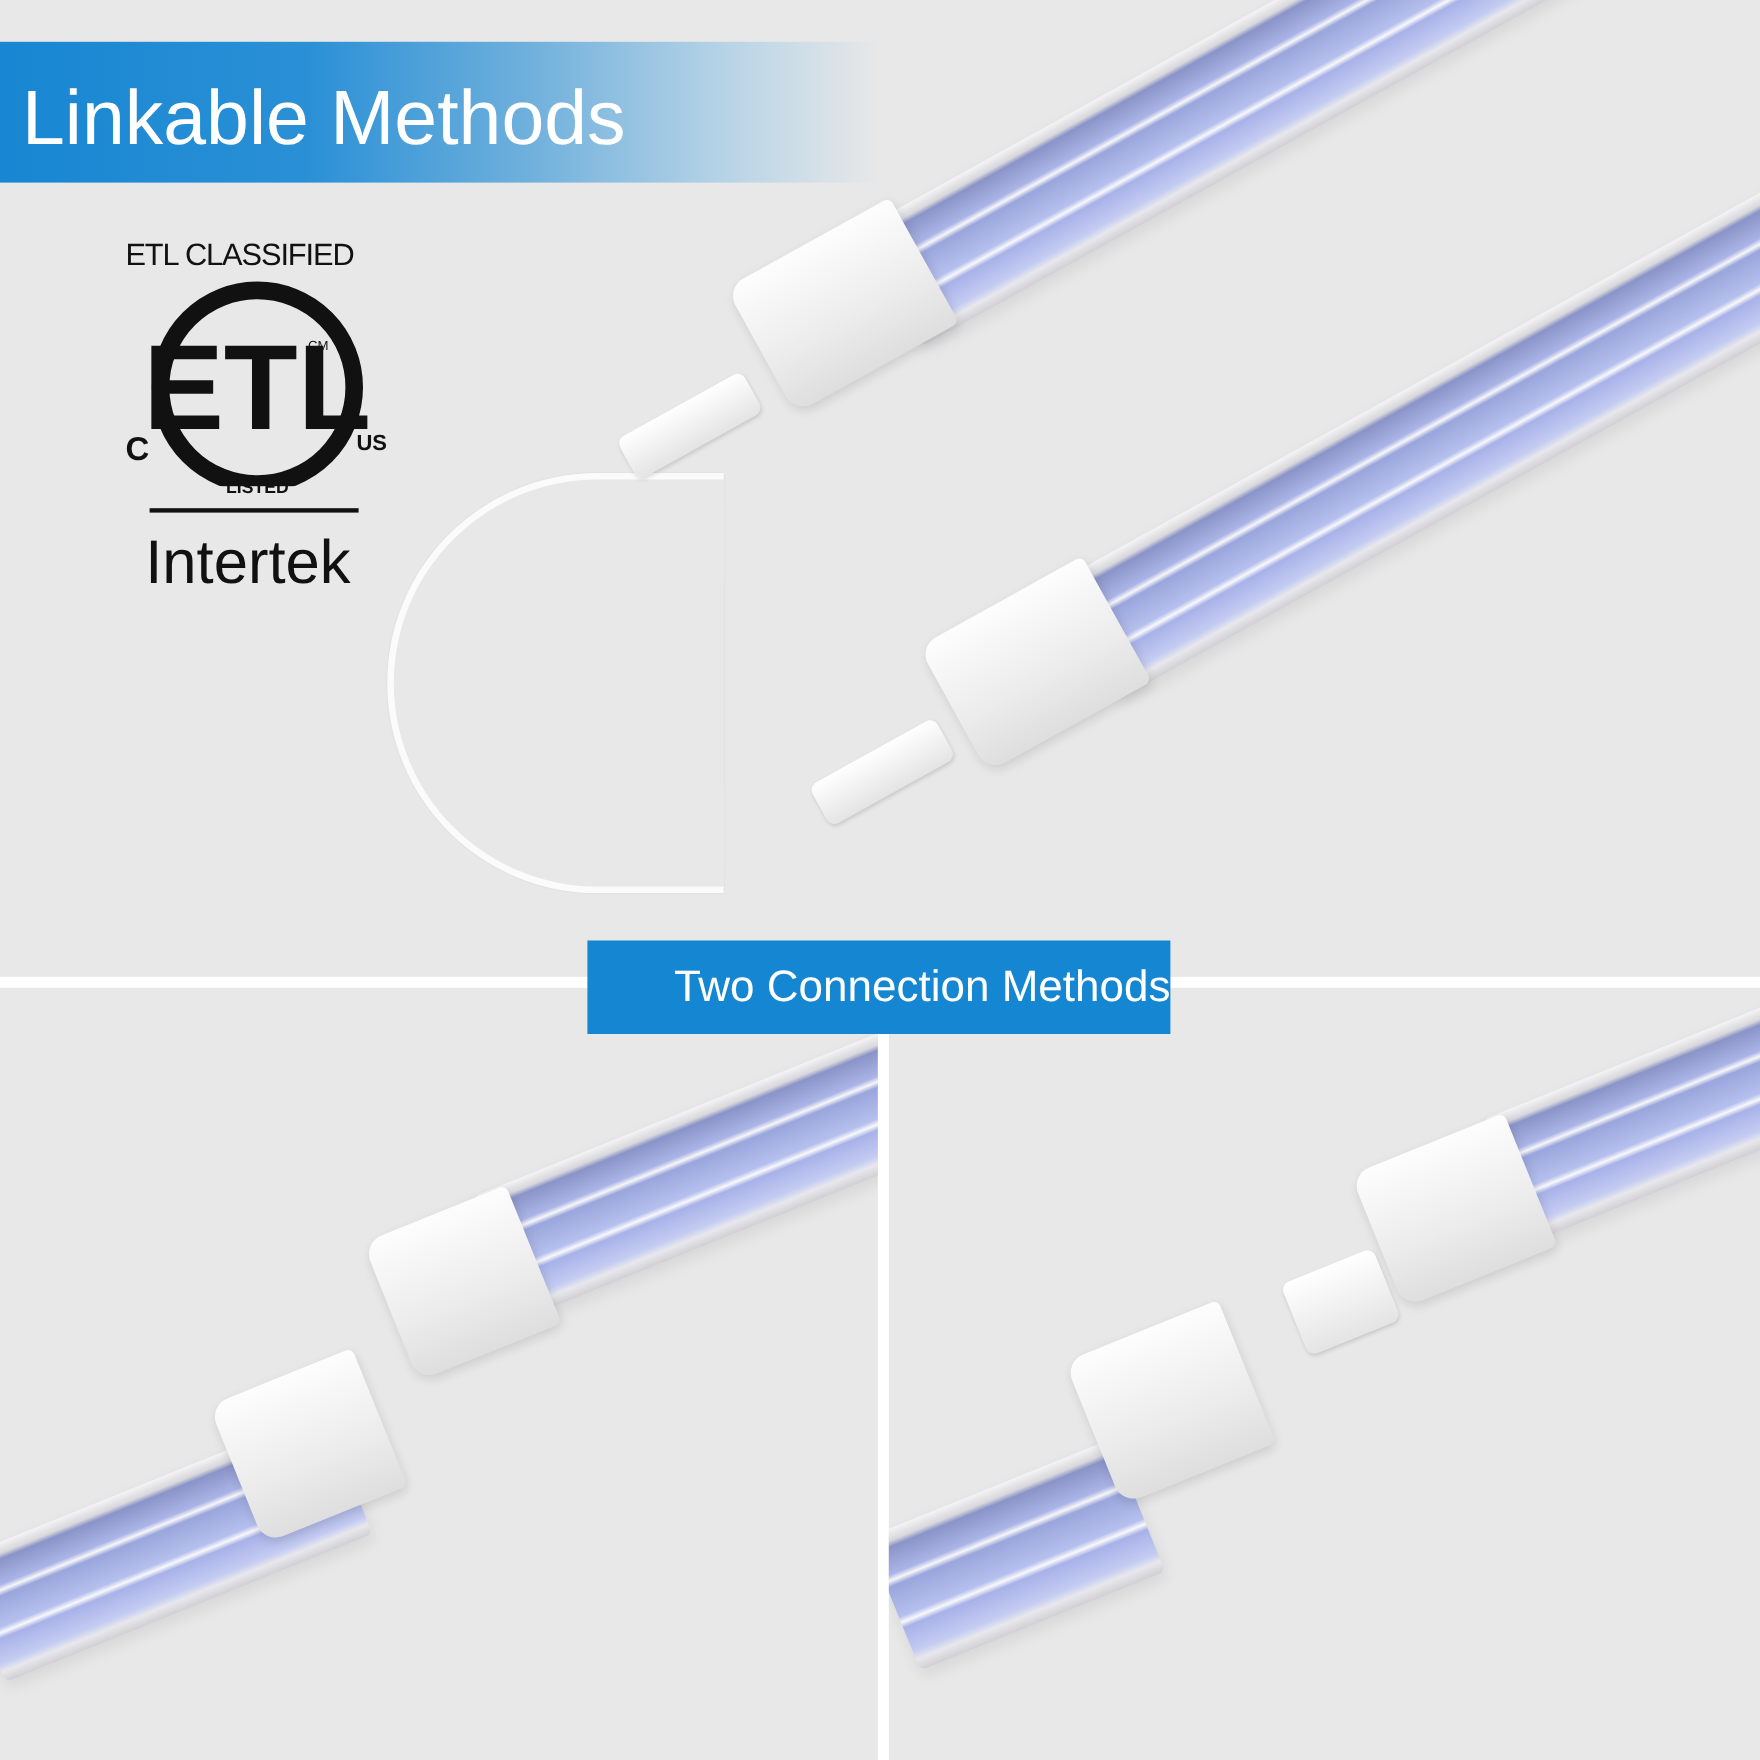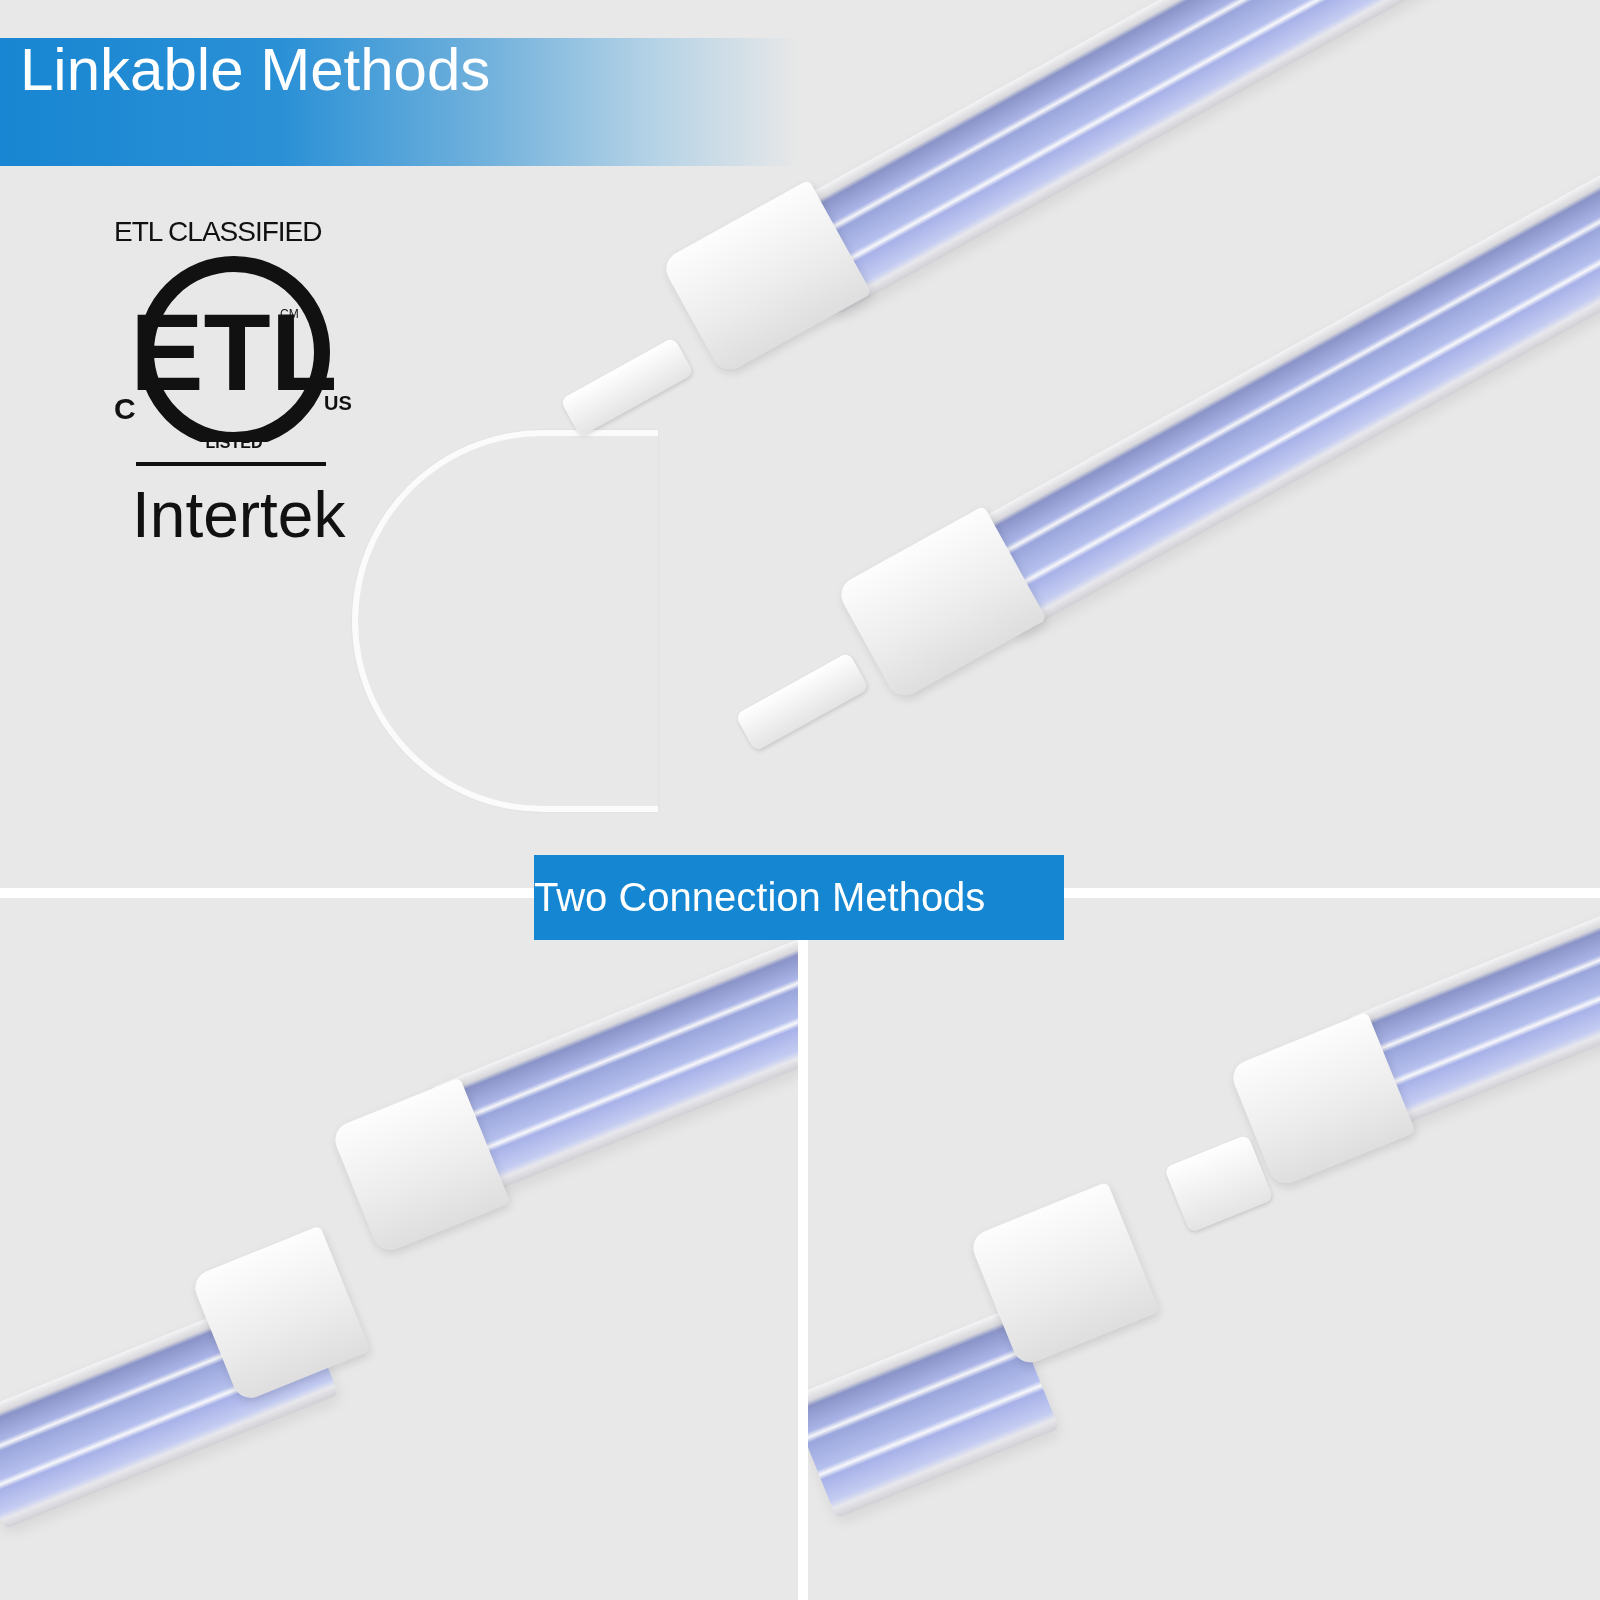--- a/index.html
+++ b/index.html
@@ -3,28 +3,28 @@
 <meta charset="utf-8">
 <style>
   html,body{margin:0;padding:0;}
   body{width:1600px;height:1600px;position:relative;background:#ffffff;overflow:hidden;font-family:"Liberation Sans",sans-serif;}
   .panel{position:absolute;background:#e8e8e8;overflow:hidden;}
   #top-panel{left:0;top:0;width:1600px;height:888px;}
   #bl-panel{left:0;top:898px;width:798px;height:702px;}
   #br-panel{left:808px;top:898px;width:792px;height:702px;}
   .title-banner{position:absolute;left:0;top:38px;width:800px;height:128px;
     background:linear-gradient(90deg,#1886d2 0%,#2a90d6 35%,#6fb0dc 60%,#b6d3e6 82%,#e8e8e8 100%);}
-  .title-text{position:absolute;left:20px;top:40px;font-size:60px;color:#fff;letter-spacing:0px;line-height:1;}
+  .title-text{position:absolute;left:20px;top:72px;font-size:70px;color:#fff;letter-spacing:0px;line-height:1;}
   .cert{position:absolute;left:100px;top:210px;width:280px;height:320px;color:#111;}
   .cert .top{position:absolute;left:14px;top:6px;font-weight:normal;font-size:28px;letter-spacing:-1px;}
   .cert .c{position:absolute;left:14px;top:182px;font-weight:bold;font-size:30px;}
   .cert .us{position:absolute;left:224px;top:182px;font-weight:bold;font-size:20px;}
   .cert .rule{position:absolute;left:36px;top:252px;width:190px;height:4px;background:#111;}
-  .cert .brand{position:absolute;left:32px;top:268px;font-size:64px;}
-  .sub-banner{position:absolute;left:534px;top:855px;width:530px;height:85px;background:#1587d2;display:flex;align-items:center;justify-content:flex-start;z-index:5;}
+  .cert .brand{position:absolute;left:32px;top:268px;font-size:56px;}
+  .sub-banner{position:absolute;left:534px;top:855px;width:530px;height:85px;background:#1587d2;display:flex;align-items:center;justify-content:flex-end;z-index:5;}
   .sub-text{color:#fff;font-size:40px;}
   .tube{position:absolute;transform-origin:0 0;border-radius:6px;
     background:linear-gradient(180deg,#f4f4f6 0%,#d8d8dc 8%,#8a94c8 12%,#aab4e6 30%,#f6f6f8 34%,#9aa6dc 38%,#b6c0ee 60%,#f8f8fa 64%,#a8b2e8 68%,#c4ccf2 86%,#e8e8ec 92%,#d0d0d4 100%);
     box-shadow:0 6px 14px rgba(0,0,0,0.08);}
   .cap{position:absolute;transform-origin:0 0;background:linear-gradient(180deg,#fdfdfd,#ececec 60%,#dedede);border-radius:18px 6px 6px 18px;box-shadow:0 4px 10px rgba(0,0,0,0.12);}
   .cable{position:absolute;border:6px solid #fbfbfb;border-right:none;border-radius:200px 0 0 200px;box-shadow:0 0 2px rgba(0,0,0,0.08);}
   .plug{position:absolute;transform-origin:0 0;background:linear-gradient(180deg,#ffffff,#e4e4e4);border-radius:8px;box-shadow:0 2px 4px rgba(0,0,0,0.15);}
 </style>
 </head>
 <body>

